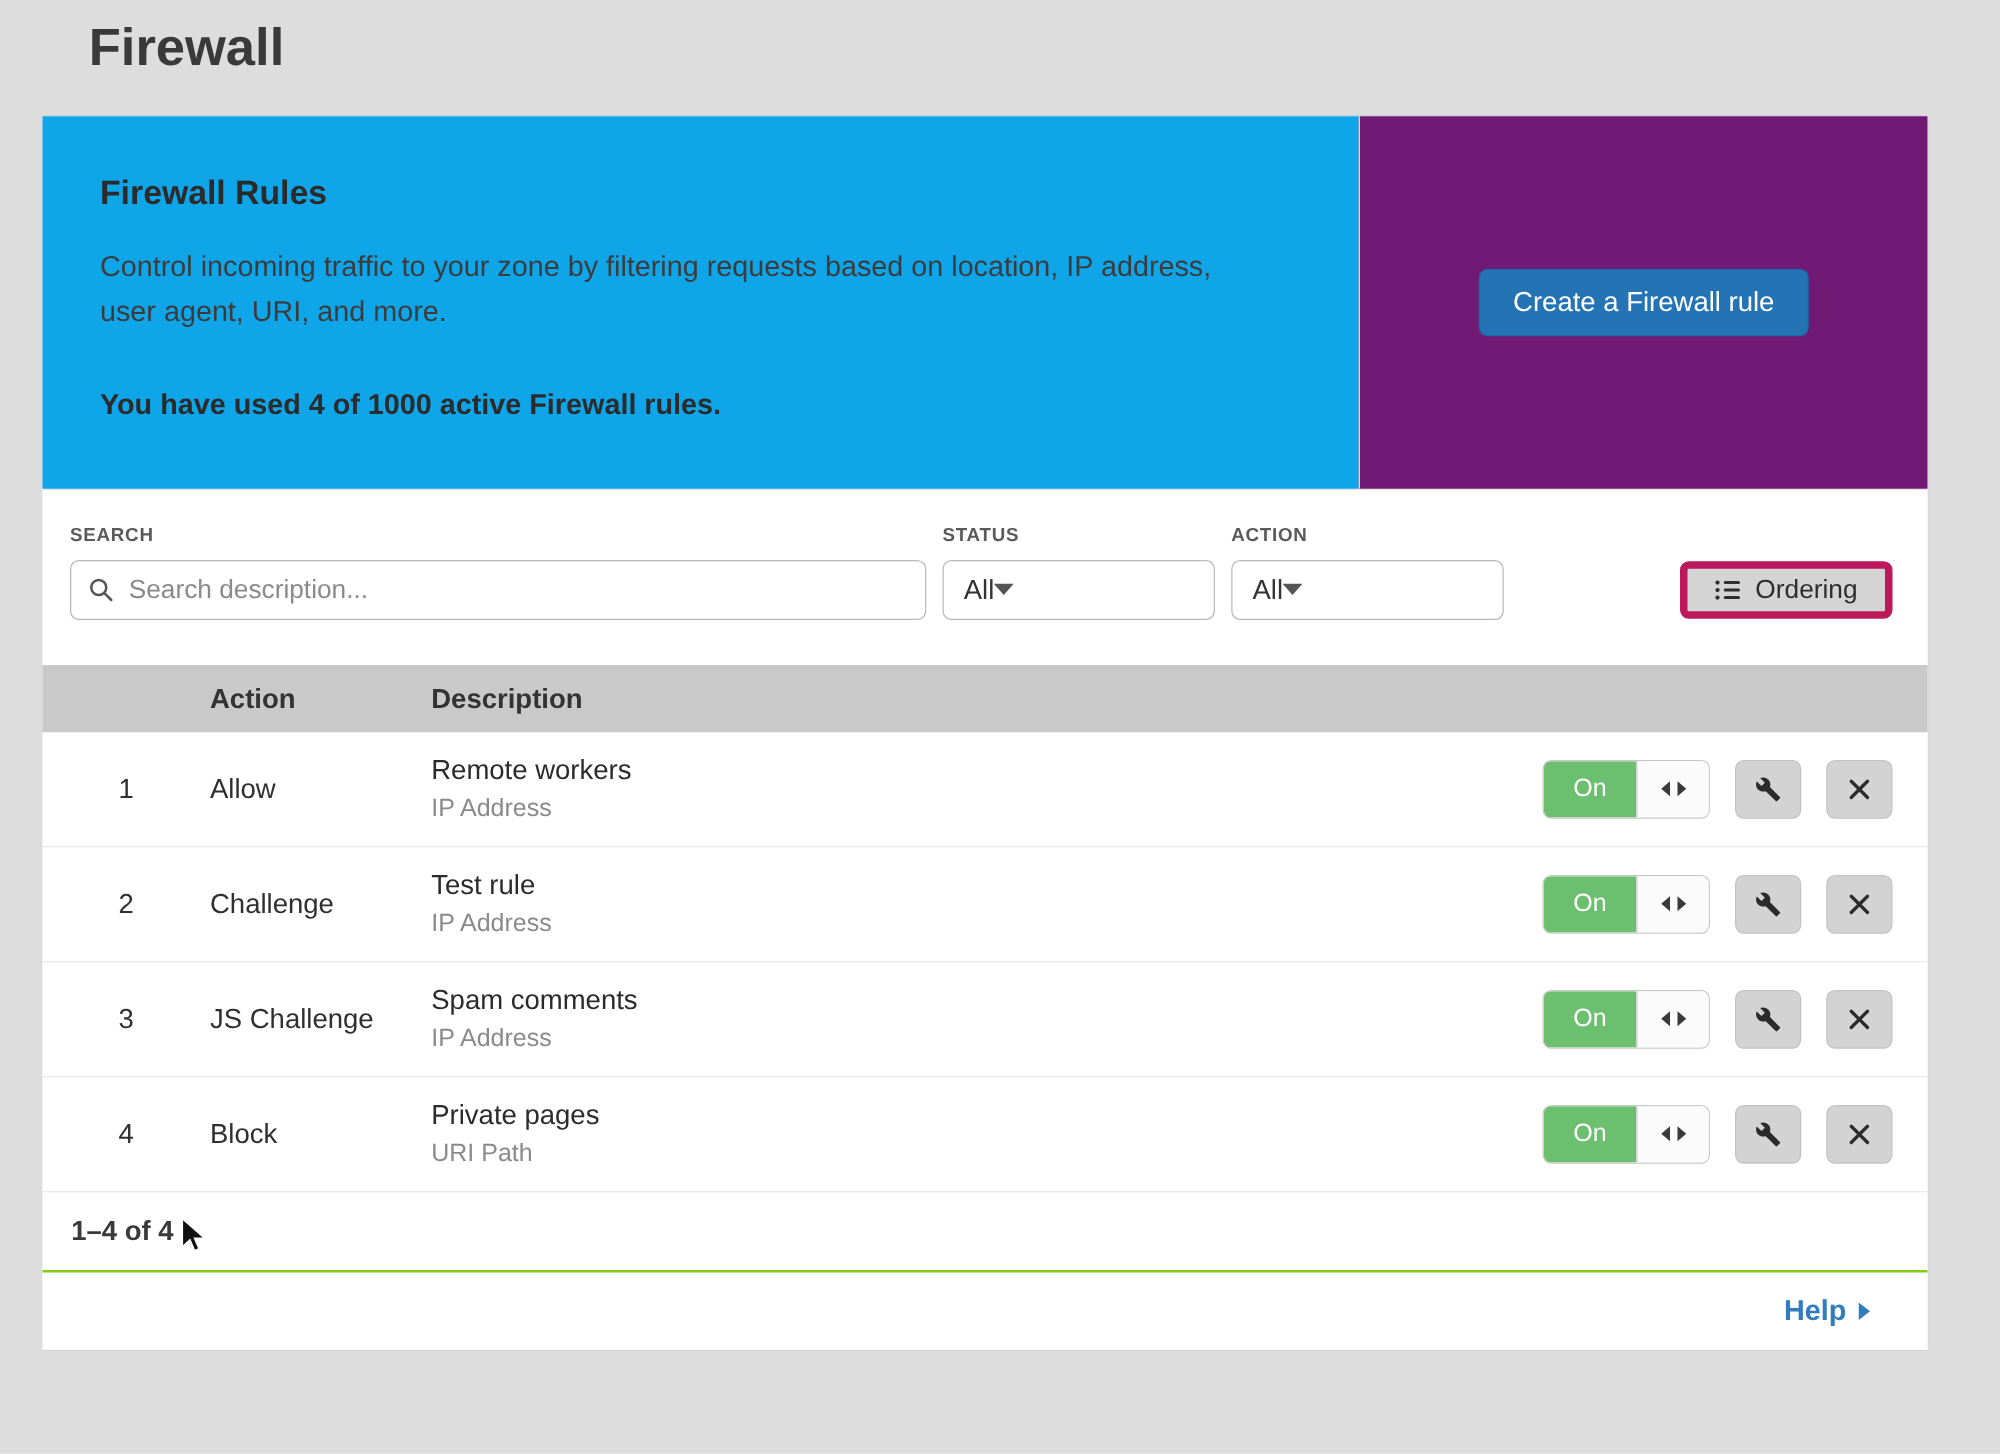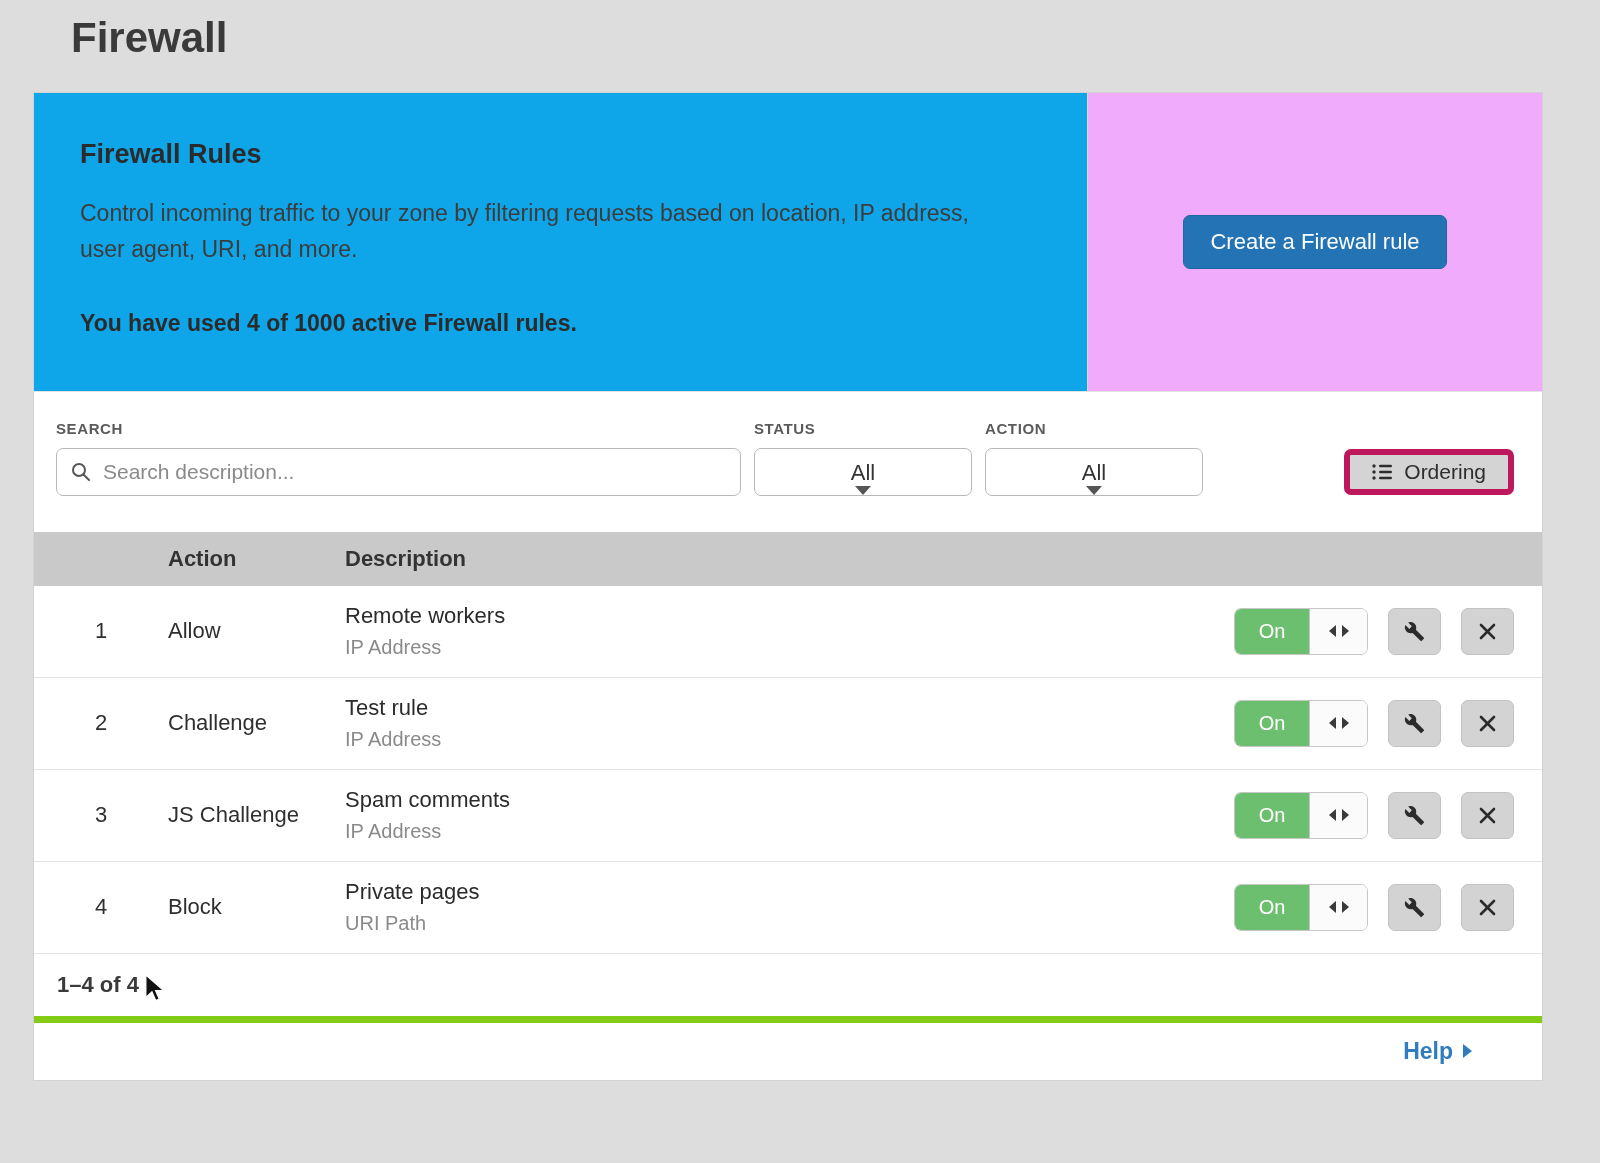--- a/index.html
+++ b/index.html
@@ -24,21 +24,21 @@
     border:1px solid #d2d2d2;
   }
 
   .card-top { display:flex; }
   .rules-info { flex:1; padding:46px 68px 54px 46px; background:#0ea5e9; }
   .rules-title { font-size:27px; font-weight:700; color:#2b2b2b; margin:0 0 26px 0; }
   .rules-desc { font-size:23px; color:#3c3c3c; line-height:1.55; max-width:950px; margin:0; }
   .rules-usage { font-size:23px; font-weight:700; color:#2b2b2b; margin:42px 0 0 0; }
 
   .create-panel {
-    width:455px; background:#f0abfc; border-left:1px solid #d8d8d8;
+    width:455px; background:#701a75; border-left:1px solid #d8d8d8;
     display:flex; align-items:center; justify-content:center;
   }
   .create-btn {
     background:#2373b5; color:#fff; font-size:22px; font-weight:500;
     padding:13px 26px; border:1px solid #1e67a5; border-radius:7px; cursor:pointer;
     font-family:inherit;
   }
 
   
   .filters {
@@ -57,22 +57,22 @@
   }
   .search-box svg { flex:0 0 auto; margin-right:10px; }
   .search-box input {
     border:none; outline:none; flex:1; font-size:21px; color:#444;
     background:transparent; font-family:inherit;
   }
   .search-box input::placeholder { color:#8a8a8a; }
 
   .select {
     width:218px; height:48px; border:1px solid #b9b9b9; border-radius:7px;
-    display:flex; align-items:center; justify-content:flex-end;
-    padding:0 16px; font-size:22px; color:#333; background:#fff; cursor:pointer;flex-direction:column;
+    display:flex; align-items:center; justify-content:flex-start;
+    padding:0 16px; font-size:22px; color:#333; background:#fff; cursor:pointer;
   }
   .chev-down {
     width:0; height:0;
     border-left:8px solid transparent; border-right:8px solid transparent;
     border-top:9px solid #555;
   }
 
   .filters-spacer { flex:1; }
   .ordering-btn {
     height:46px; padding:0 22px; background:#d4d4d4; border:6px solid #be185d;
@@ -122,22 +122,22 @@
     border-radius:7px; display:flex; align-items:center; justify-content:center;
     cursor:pointer; padding:0;
   }
 
   
   .pagination-row {
     height:62px; display:flex; align-items:center; padding-left:23px;
     font-size:22px; font-weight:700; color:#3a3a3a; background:#fff;
   }
   .help-row {
-    height:64px; border-top:7px solid #84cc16; background:#fff;
-    display:flex; align-items:center; justify-content:flex-end; padding-right:70px;
+    height:64px; border-top:2px solid #84cc16; background:#fff;
+    display:flex; align-items:center; justify-content:flex-end; padding-right:46px;
   }
   .help-link {
     color:#2f7cbf; font-size:23px; font-weight:700; text-decoration:none;
     display:flex; align-items:center; gap:10px; cursor:pointer;
   }
   .help-arrow {
     width:0; height:0; border-top:7px solid transparent; border-bottom:7px solid transparent;
     border-left:9px solid #2f7cbf;
   }
 

